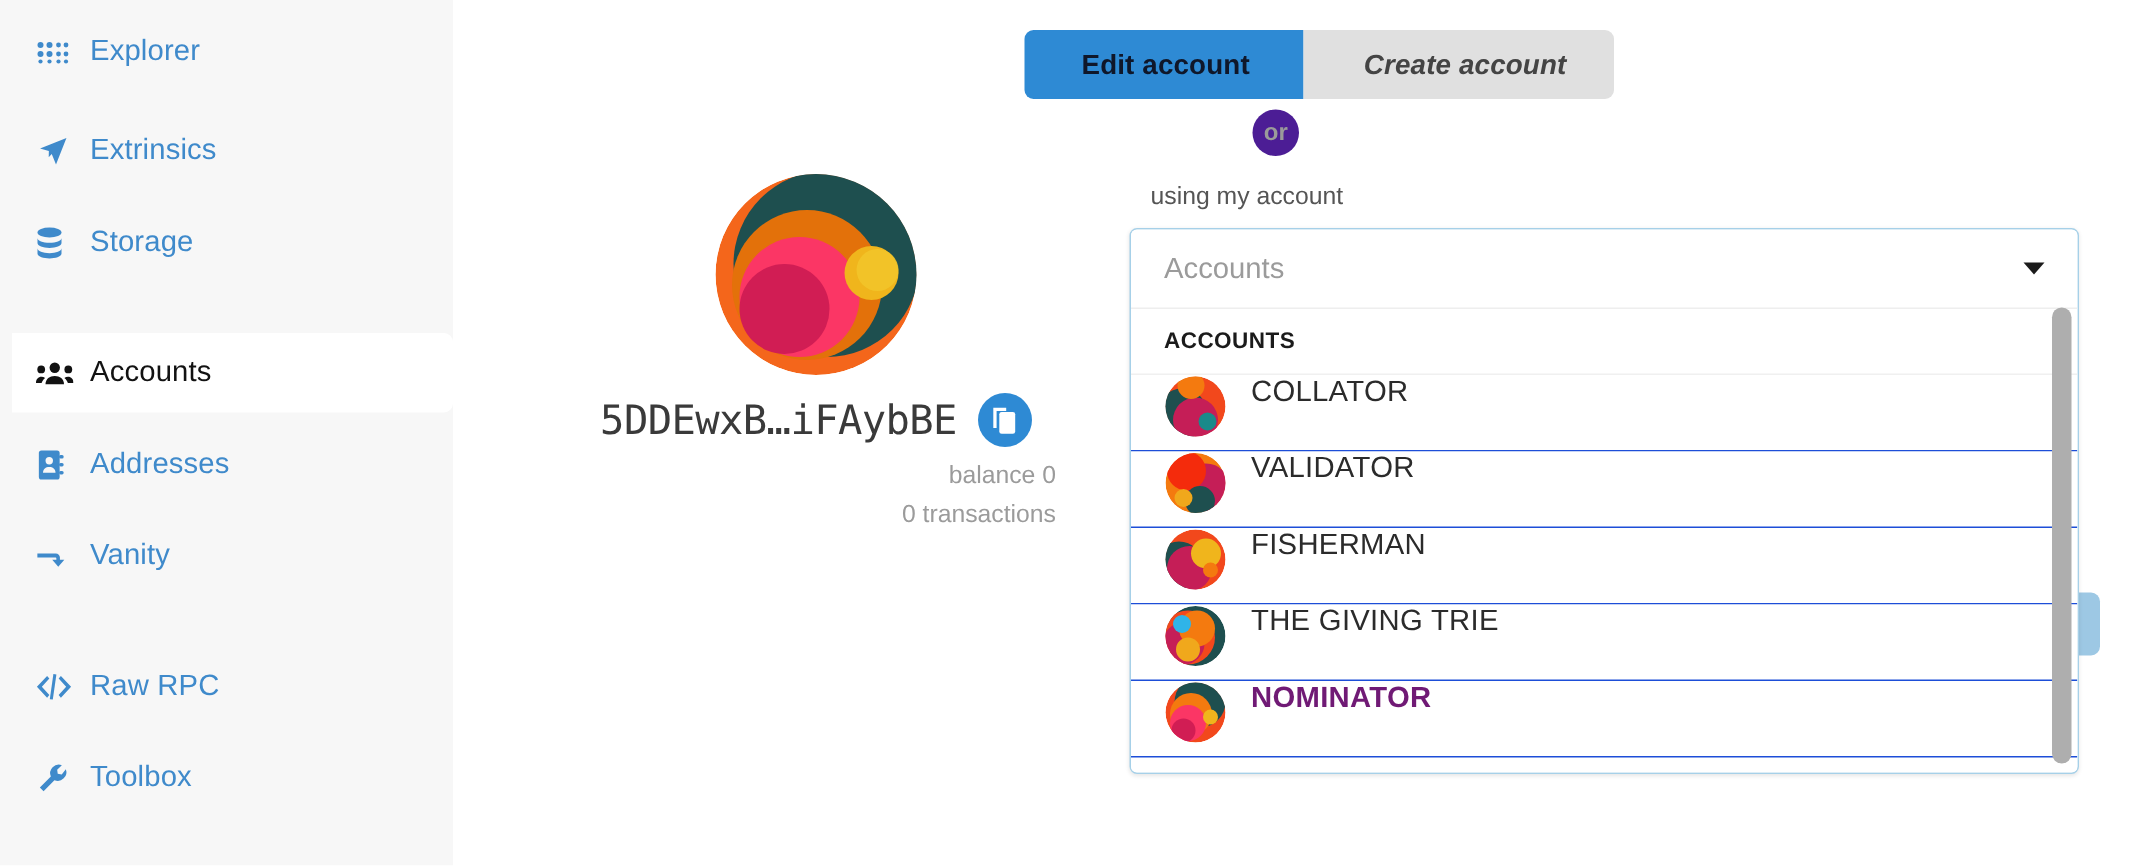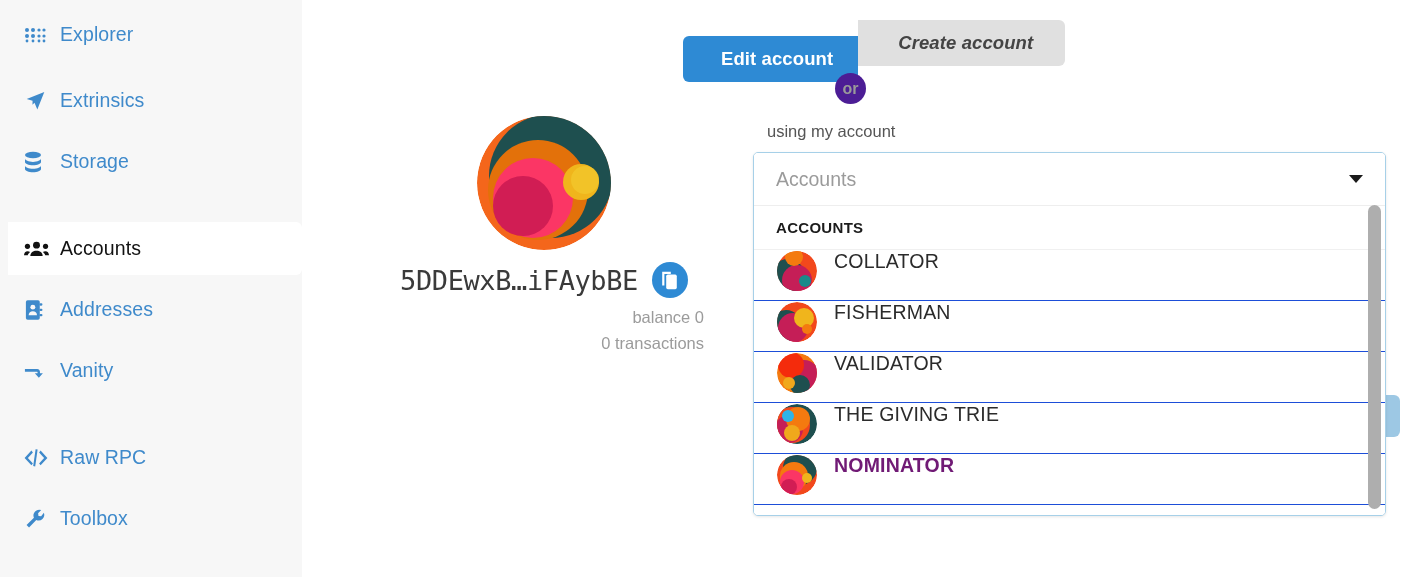--- a/index.html
+++ b/index.html
@@ -55,24 +55,23 @@
     height: 46px; display: flex; align-items: stretch;
   }
   .toggle-btn {
     height: 46px;
     display: flex; align-items: center; justify-content: center;
     font-size: 18.5px; font-weight: bold;
     cursor: pointer; white-space: nowrap;
     letter-spacing: .1px;
   }
   #btn-edit {
-    background: #2e8ad4; color: #ffffff;
+    background: #2e8ad4; color: #0f172a;
     border-radius: 6px 0 0 6px;
-    padding: 0 25px 0 38px;
-    margin-top: 16px;
+    padding: 0 36px 0 38px;
   }
   #btn-create {
     background: #e0e0e0; color: #444444;
     border-radius: 0 6px 6px 0;
     padding: 0 32px 0 40px;
     font-style: italic;
   }
   #or-badge {
     position: absolute; left: 152px; top: 8px;
     width: 31px; height: 31px; border-radius: 50%;
@@ -378,54 +377,54 @@
               </g>
             </svg>
           </span>
           <span class="opt-label">COLLATOR</span>
         </div>
 
         <div class="dd-option">
           <span class="opt-ident">
             <svg width="42" height="42" viewBox="0 0 42 42">
               <defs>
+                  <clipPath id="c3">
+                    <circle cx="21" cy="21" r="20"></circle>
+                  </clipPath>
+                </defs>
+              <g clip-path="url(#c3)">
+                <circle cx="21" cy="21" r="20" fill="#f47a0f"></circle>
+                <circle cx="28" cy="24" r="16" fill="#c51e57"></circle>
+                <circle cx="15" cy="13" r="13" fill="#f42b0c"></circle>
+                <circle cx="24" cy="33" r="10" fill="#1e4f4f"></circle>
+                <circle cx="13" cy="31" r="6" fill="#f0a81c"></circle>
+              </g>
+            </svg>
+          </span>
+          <span class="opt-label">VALIDATOR</span>
+        </div>
+
+        <div class="dd-option">
+          <span class="opt-ident">
+            <svg width="42" height="42" viewBox="0 0 42 42">
+              <defs>
                   <clipPath id="c2">
                     <circle cx="21" cy="21" r="20"></circle>
                   </clipPath>
                 </defs>
               <g clip-path="url(#c2)">
                 <circle cx="21" cy="21" r="20" fill="#f2481c"></circle>
                 <circle cx="10" cy="25" r="16" fill="#1e4f4f"></circle>
                 <circle cx="17" cy="27" r="15" fill="#c51e57"></circle>
                 <circle cx="28" cy="17" r="10" fill="#f0b51c"></circle>
                 <circle cx="31" cy="28" r="5" fill="#f47a0f"></circle>
               </g>
             </svg>
           </span>
           <span class="opt-label">FISHERMAN</span>
-        </div>
-
-        <div class="dd-option">
-          <span class="opt-ident">
-            <svg width="42" height="42" viewBox="0 0 42 42">
-              <defs>
-                  <clipPath id="c3">
-                    <circle cx="21" cy="21" r="20"></circle>
-                  </clipPath>
-                </defs>
-              <g clip-path="url(#c3)">
-                <circle cx="21" cy="21" r="20" fill="#f47a0f"></circle>
-                <circle cx="28" cy="24" r="16" fill="#c51e57"></circle>
-                <circle cx="15" cy="13" r="13" fill="#f42b0c"></circle>
-                <circle cx="24" cy="33" r="10" fill="#1e4f4f"></circle>
-                <circle cx="13" cy="31" r="6" fill="#f0a81c"></circle>
-              </g>
-            </svg>
-          </span>
-          <span class="opt-label">VALIDATOR</span>
         </div>
 
         <div class="dd-option">
           <span class="opt-ident">
             <svg width="42" height="42" viewBox="0 0 42 42">
               <defs>
                   <clipPath id="c4">
                     <circle cx="21" cy="21" r="20"></circle>
                   </clipPath>
                 </defs>

